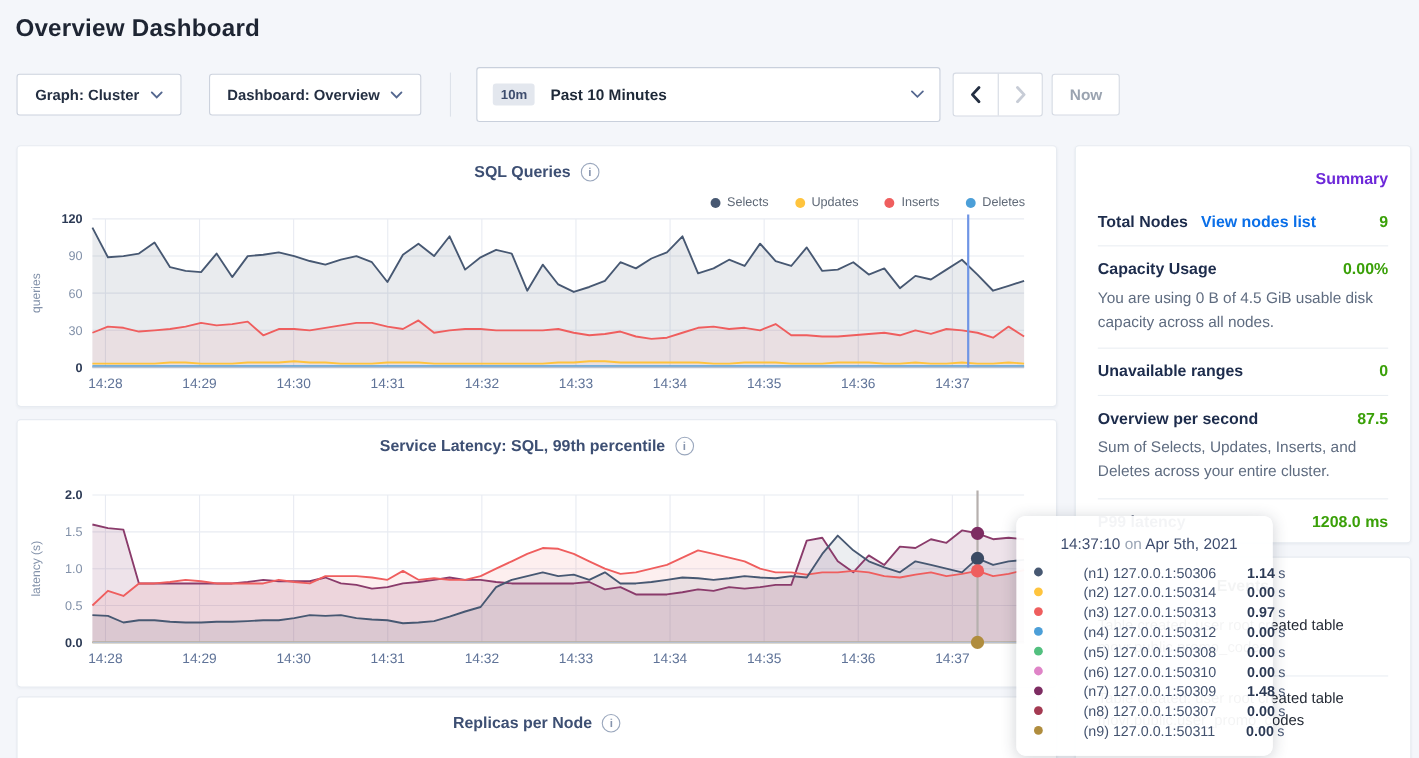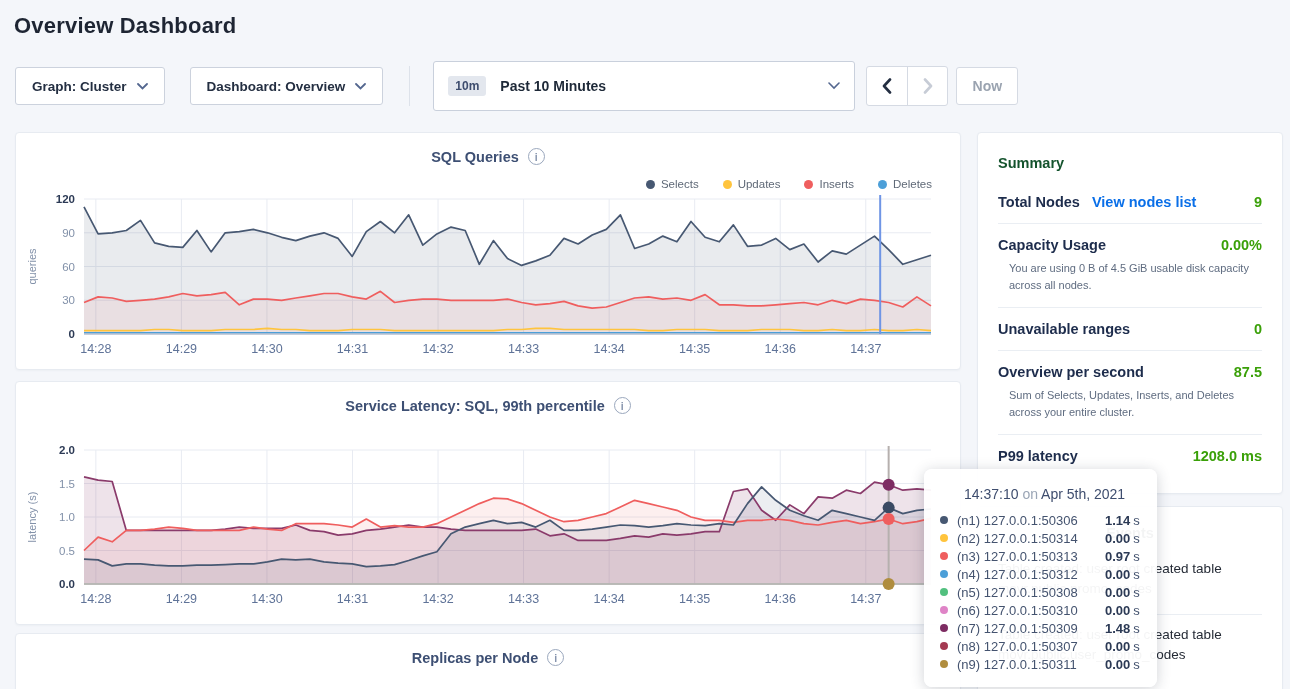--- a/index.html
+++ b/index.html
@@ -39,41 +39,41 @@
   .info-icon { width:17px; height:17px; border:1.4px solid #9aa7bd; border-radius:50%; color:#8694ad;
                font-size:10.5px; font-weight:bold; display:flex; align-items:center; justify-content:center; cursor:pointer; }
   .legend { position:absolute; right:28px; top:45px; display:flex; gap:24px;padding-left:36px; }
   .legend-item { display:flex; align-items:center; gap:6px; font-size:11.5px; color:#5f6977; }
   .legend-dot { width:9px; height:9px; border-radius:50%; }
   .chart-svg { position:absolute; left:0; width:946px; height:182px; }
   #sql-svg { top:56px; } #latency-svg { top:58px; }
 
   
   #summary-panel { padding:0 20px; }
-  .summary-heading { text-align:left; font-size:14.5px; font-weight:bold; color:#14532d; padding:22px 0 10px; }
+  .summary-heading { text-align:right; font-size:14.5px; font-weight:bold; color:#6d28d9; padding:22px 0 10px; }
   .sum-section { border-top:1px solid #eaeef3; padding:13px 0; }
   .sum-section.first { border-top:none; }
   .sum-row { display:flex; align-items:flex-end; }
   .sum-label { font-size:14.5px; font-weight:bold; color:#1d2c4c; }
   .sum-link { font-size:14.5px; font-weight:bold; color:#0a6fe8; margin-left:12px; cursor:pointer; text-decoration:none; }
   .sum-value { margin-left:auto; font-size:14.5px; font-weight:bold; color:#3aa008; }
-  .sum-desc { font-size:11px; color:#5f6c80; line-height:1.55; margin-top:7px;margin-left:11px; }
+  .sum-desc { font-size:14px; color:#5f6c80; line-height:1.55; margin-top:7px; }
 
   
   #events-panel { padding:0 20px; }
   .events-heading { text-align:center; font-size:14.5px; font-weight:bold; color:#1f2632; padding:18px 0 8px; }
   .event-item { font-size:13.5px; color:#242a35; line-height:1.5; padding:10px 0 14px; }
   .event-item + .event-item { border-top:1px solid #eaeef3; }
 
   
   #chart-tooltip { position:absolute; left:924px; top:469px; width:233px; background:rgba(255,255,255,.95);
                    border-radius:8px; box-shadow:0 2px 14px rgba(40,50,70,.22); padding:17px 16px 14px; z-index:10; }
   .tt-head { font-size:14px; color:#3e4d6e; margin-bottom:9px;margin-left:24px; }
   .tt-head .tt-on { color:#9aa5b5; }
-  .tt-row { display:flex; align-items:center; height:18px; font-size:13px; color:#44536f; white-space:nowrap; }
+  .tt-row { display:flex; align-items:center; height:18px; font-size:13px; color:#44536f; white-space:nowrap;gap:28px; }
   .tt-dot { width:8px; height:8px; border-radius:50%; margin-right:9px; flex:none; }
   .tt-label { width:148px; }
   .tt-val { font-weight:bold; color:#2c3a55; }
   .tt-unit { font-weight:normal; color:#44536f; margin-left:3px; }
 </style>
 </head>
 <body>
 
 <div id="app">
 

